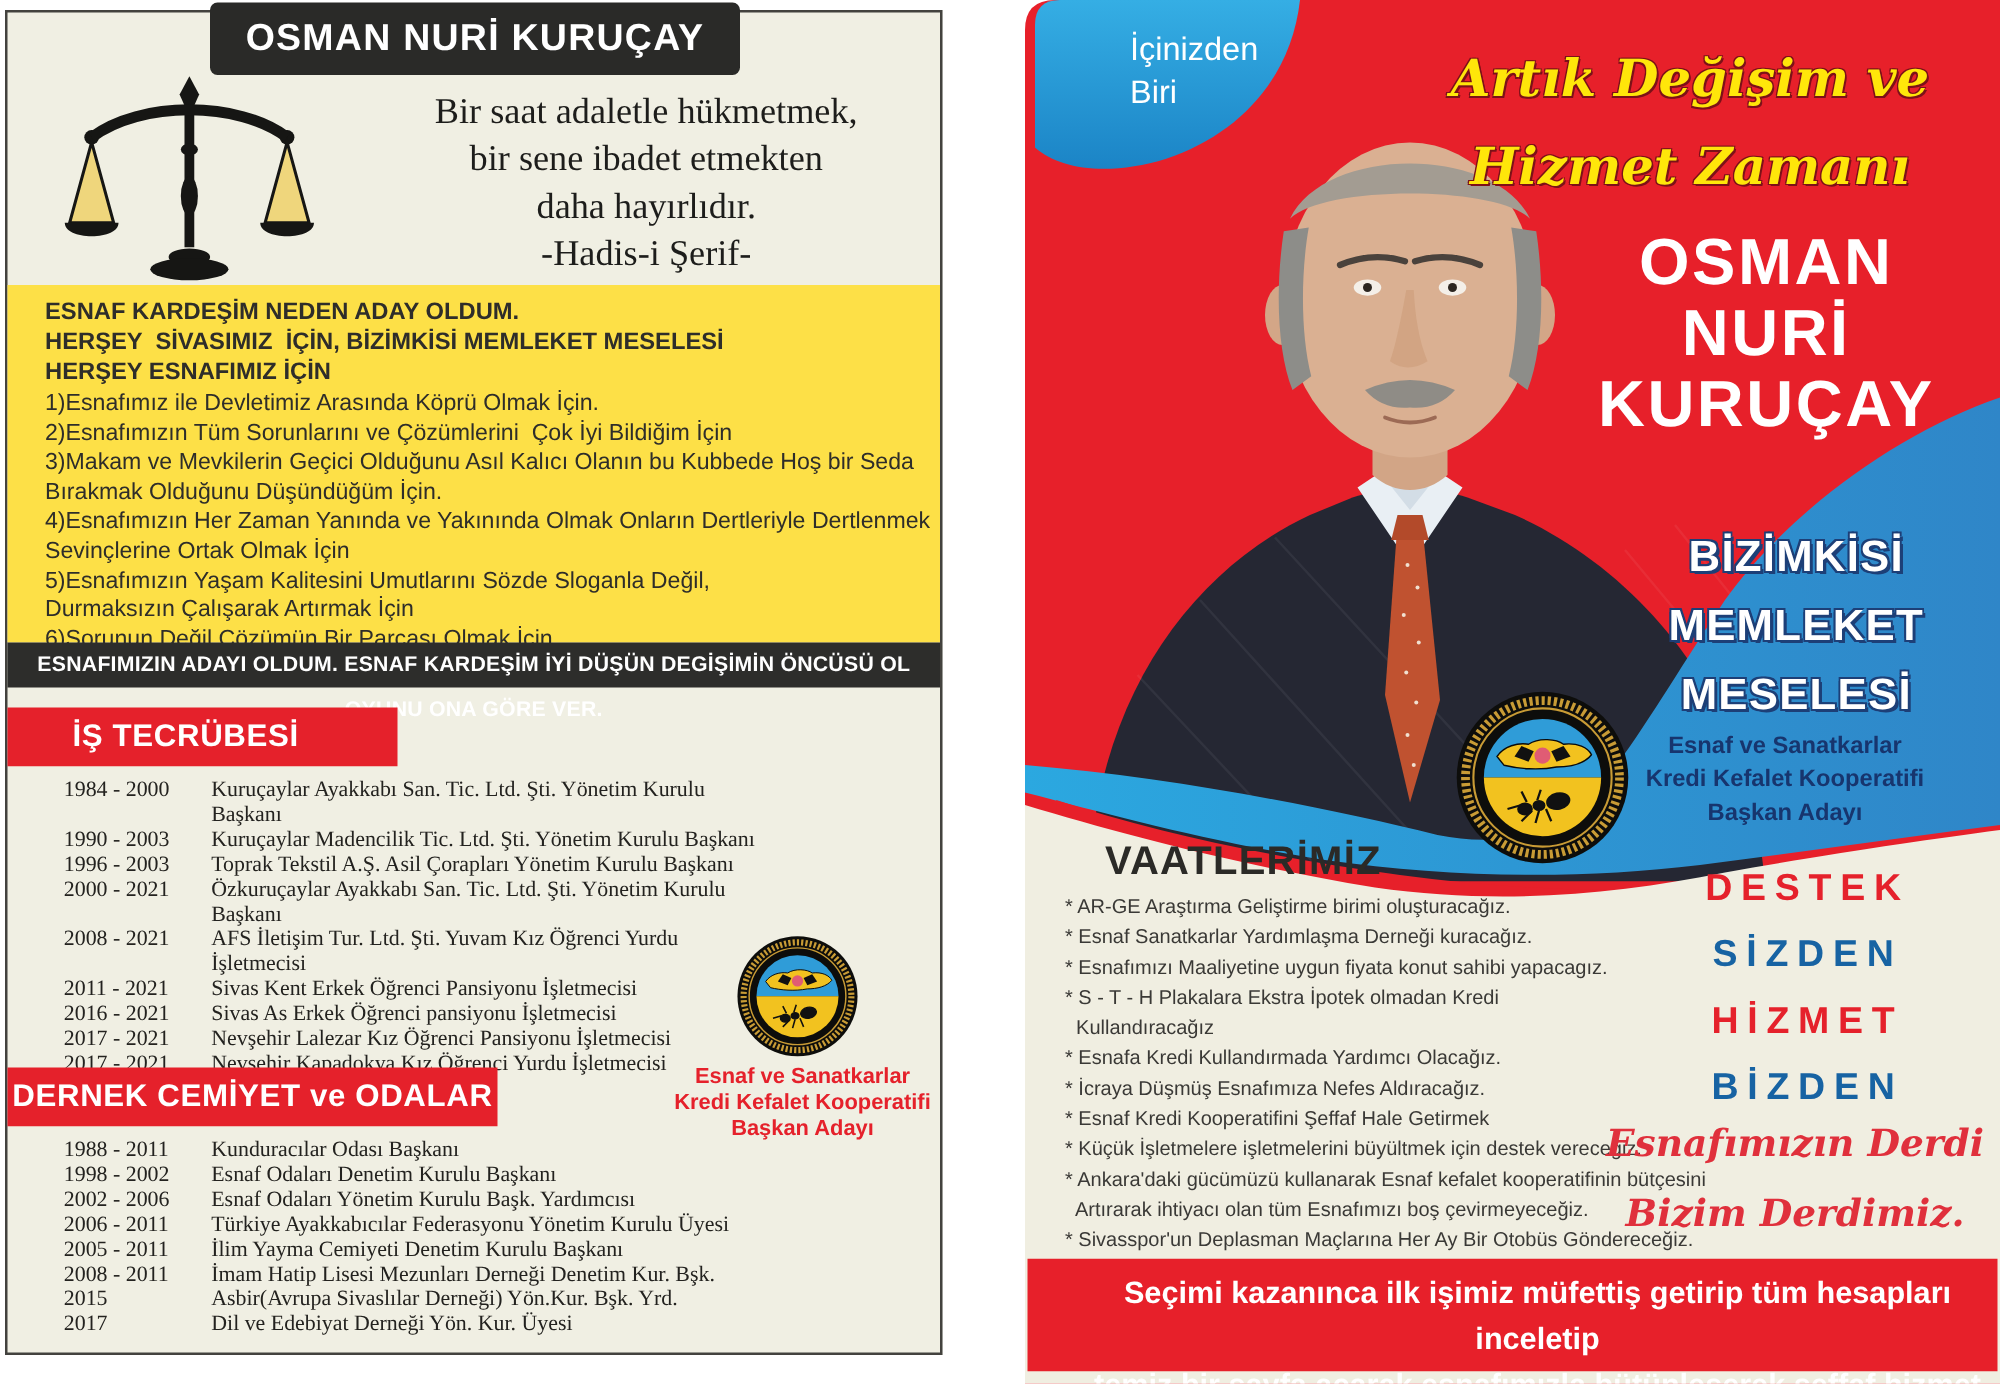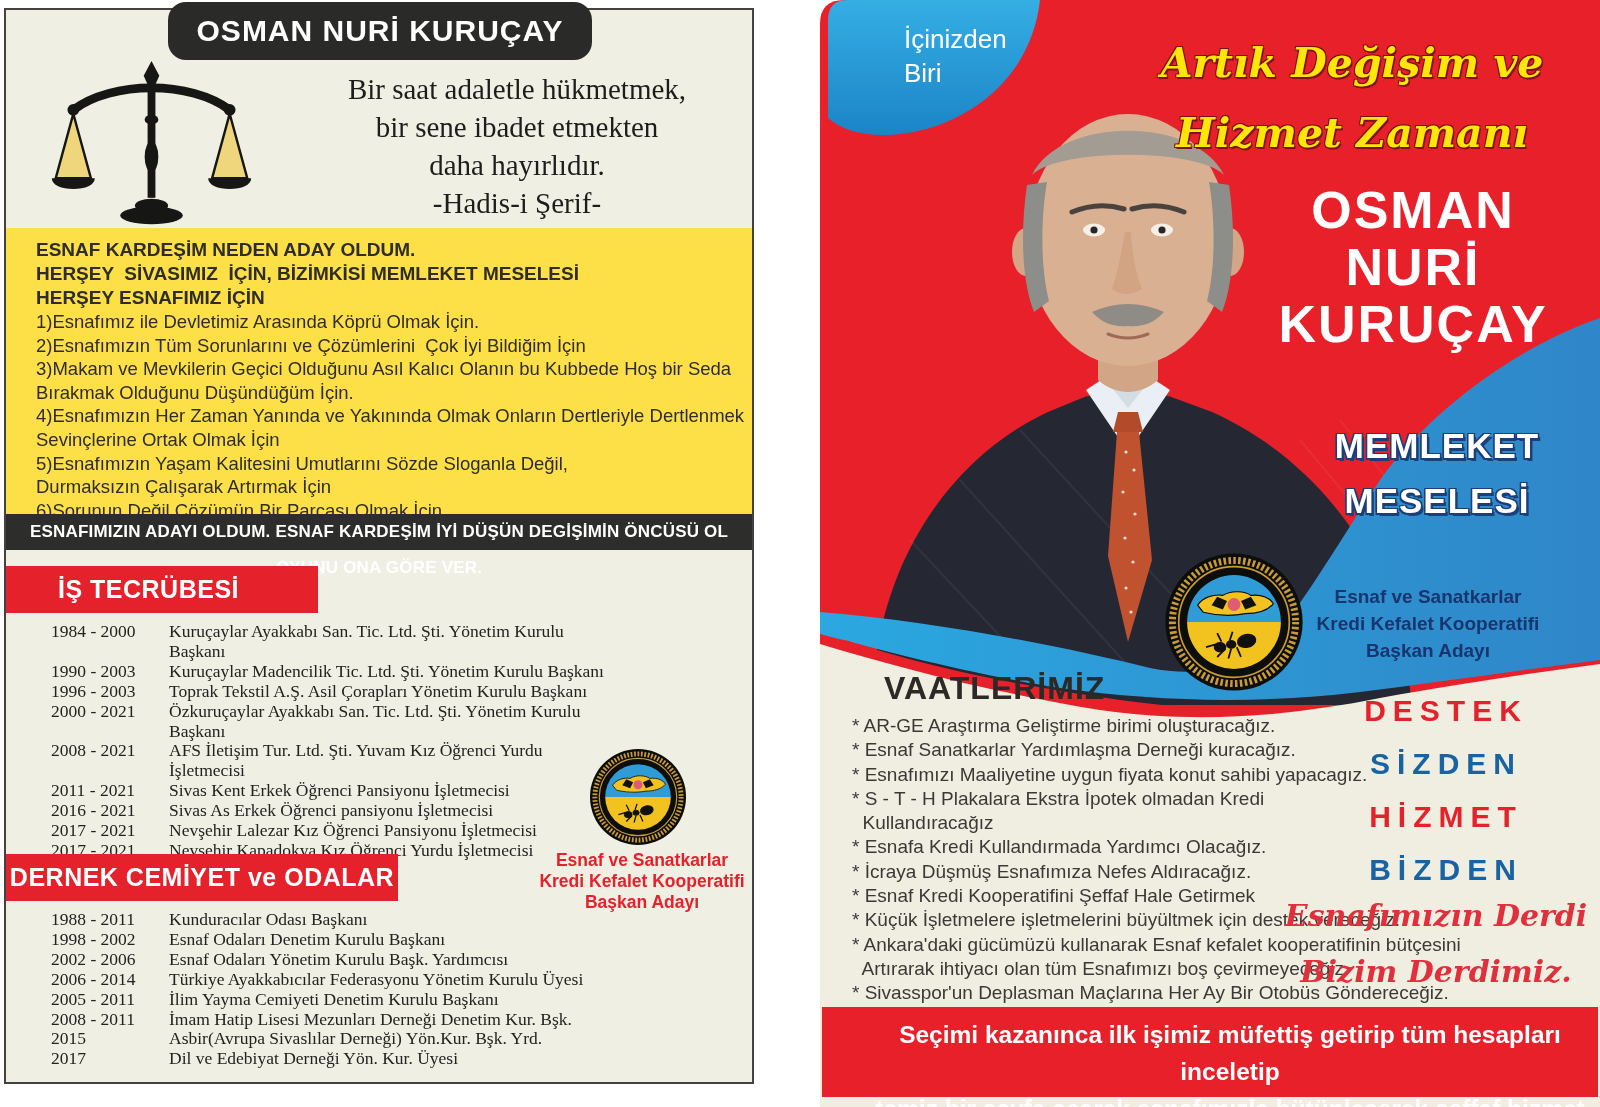--- a/index.html
+++ b/index.html
@@ -3,21 +3,21 @@
 <meta charset="utf-8">
 <style>
   html,body{margin:0;padding:0;background:#ffffff;}
   .canvas{position:relative;width:1600px;height:1107px;background:#ffffff;overflow:hidden;
           font-family:"Liberation Sans",sans-serif;}
 
   
   .left-page{position:absolute;left:4px;top:8px;width:746px;height:1072px;
              background:#f0efe3;border:2px solid #43423e;}
   .title-banner{position:absolute;left:168px;top:2px;width:424px;height:58px;background:#2a2a28;
-                border-radius:18px;color:#fff;font-size:30px;font-weight:bold;letter-spacing:1px;
+                border-radius:6px;color:#fff;font-size:30px;font-weight:bold;letter-spacing:1px;
                 text-align:center;line-height:58px;}
   .scales{position:absolute;left:38px;top:48px;width:215px;height:178px;}
   .quote{position:absolute;left:288px;top:60px;width:446px;text-align:center;
          font-family:"Liberation Serif",serif;font-size:29px;color:#1d1d1b;line-height:38px;}
   .yellow-box{position:absolute;left:0px;top:218px;width:100%;height:286px;background:#fde047;
               box-sizing:border-box;padding:10px 0 0 30px;color:#2e2d2a;}
   .yellow-box .hline{font-weight:bold;font-size:19px;line-height:24px;white-space:pre;}
   .yellow-box .rline{font-size:18.5px;line-height:23.6px;white-space:pre;}
   .black-strip{position:absolute;left:0;top:504px;width:100%;height:36px;background:#2d2d2b;
                color:#fff;font-weight:bold;font-size:17px;line-height:36px;text-align:center;letter-spacing:0.2px;}
@@ -48,21 +48,21 @@
              font-size:52px;font-weight:bold;letter-spacing:2px;line-height:57px;}
   .cause{position:absolute;left:462px;top:418px;width:310px;text-align:center;color:#fff;
          font-size:35px;font-weight:bold;letter-spacing:1px;line-height:55px;
          text-shadow:2.5px 2.5px 0 #1d3f77, -1.5px -1.5px 0 #1d3f77, 1.5px -1.5px 0 #1d3f77, -1.5px 1.5px 0 #1d3f77;}
   .navy-label{position:absolute;left:473px;top:583px;width:270px;text-align:center;
               color:#17356e;font-weight:bold;font-size:19px;line-height:27px;}
   .emblem-right{position:absolute;left:344px;top:552px;width:140px;height:140px;}
   .vaat-title{position:absolute;left:64px;top:670px;color:#2b2a27;font-size:32px;
               font-weight:bold;letter-spacing:1px;}
   .promises{position:absolute;left:32px;top:714px;width:560px;color:#3a3936;
-            font-size:19px;line-height:24.3px;}
+            font-size:16px;line-height:24.3px;}
   .promises div{white-space:pre;}
   .support{position:absolute;left:490px;top:684px;width:272px;text-align:center;
            font-size:30px;font-weight:bold;letter-spacing:7px;line-height:53px;}
   .support div:nth-of-type(odd){color:#e5212b;}
   .support div:nth-of-type(even){color:#1763a3;}
   .motto{position:absolute;left:455px;top:888px;width:322px;text-align:center;color:#e0303c;
          font-family:"DejaVu Serif",serif;font-style:italic;font-weight:bold;
          font-size:30px;line-height:56px;}
   .bottom-banner{position:absolute;left:2px;top:1007px;width:776px;height:90px;background:#e7202a;
                  color:#fff;text-align:center;font-weight:bold;font-size:24.5px;line-height:37px;
@@ -190,21 +190,21 @@
           <span class="yrs">1998 - 2002</span>
           <span class="role">Esnaf Odaları Denetim Kurulu Başkanı</span>
         </div>
 
         <div class="lrow">
           <span class="yrs">2002 - 2006</span>
           <span class="role">Esnaf Odaları Yönetim Kurulu Başk. Yardımcısı</span>
         </div>
 
         <div class="lrow">
-          <span class="yrs">2006 - 2014</span>
+          <span class="yrs">2006 - 2011</span>
           <span class="role">Türkiye Ayakkabıcılar Federasyonu Yönetim Kurulu Üyesi</span>
         </div>
 
         <div class="lrow">
           <span class="yrs">2005 - 2011</span>
           <span class="role">İlim Yayma Cemiyeti Denetim Kurulu Başkanı</span>
         </div>
 
         <div class="lrow">
           <span class="yrs">2008 - 2011</span>
@@ -332,20 +332,21 @@
 
     <div class="cand-name">
 
     <div>OSMAN</div>
         <div>NURİ</div>
         <div>KURUÇAY</div>
       </div>
 
     <div class="cause">
 
+    <div>BİZİMKİSİ</div>
         <div>MEMLEKET</div>
         <div>MESELESİ</div>
       </div>
 
     <div class="navy-label">
 
     <div>Esnaf ve Sanatkarlar</div>
         <div>Kredi Kefalet Kooperatifi</div>
         <div>Başkan Adayı</div>
       </div>

